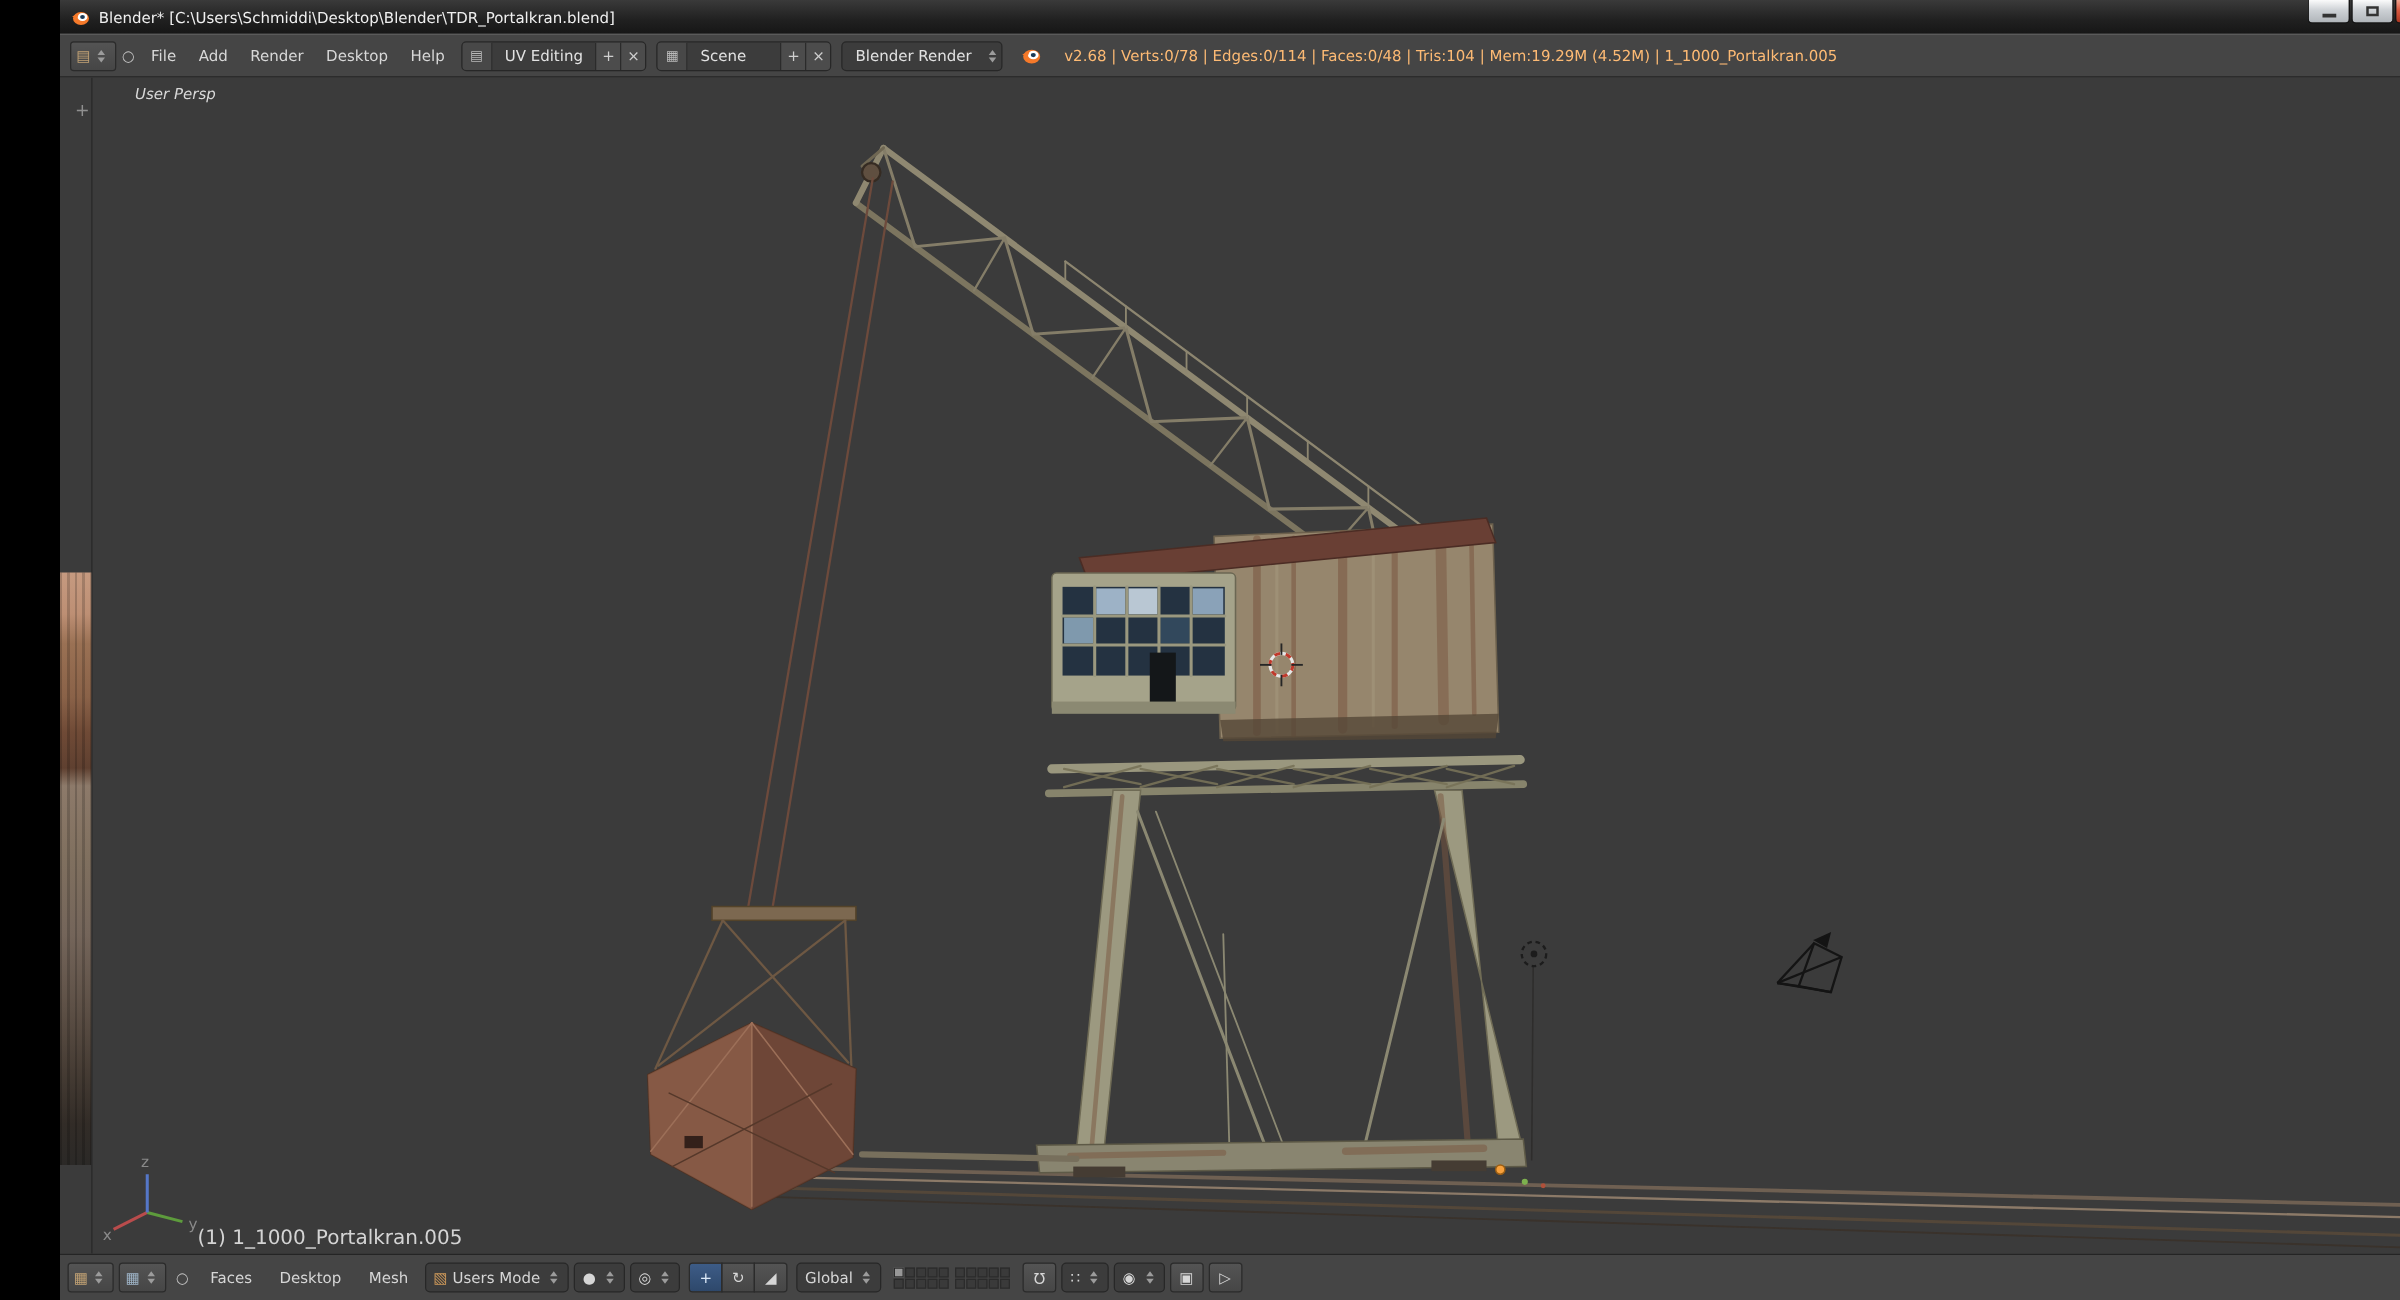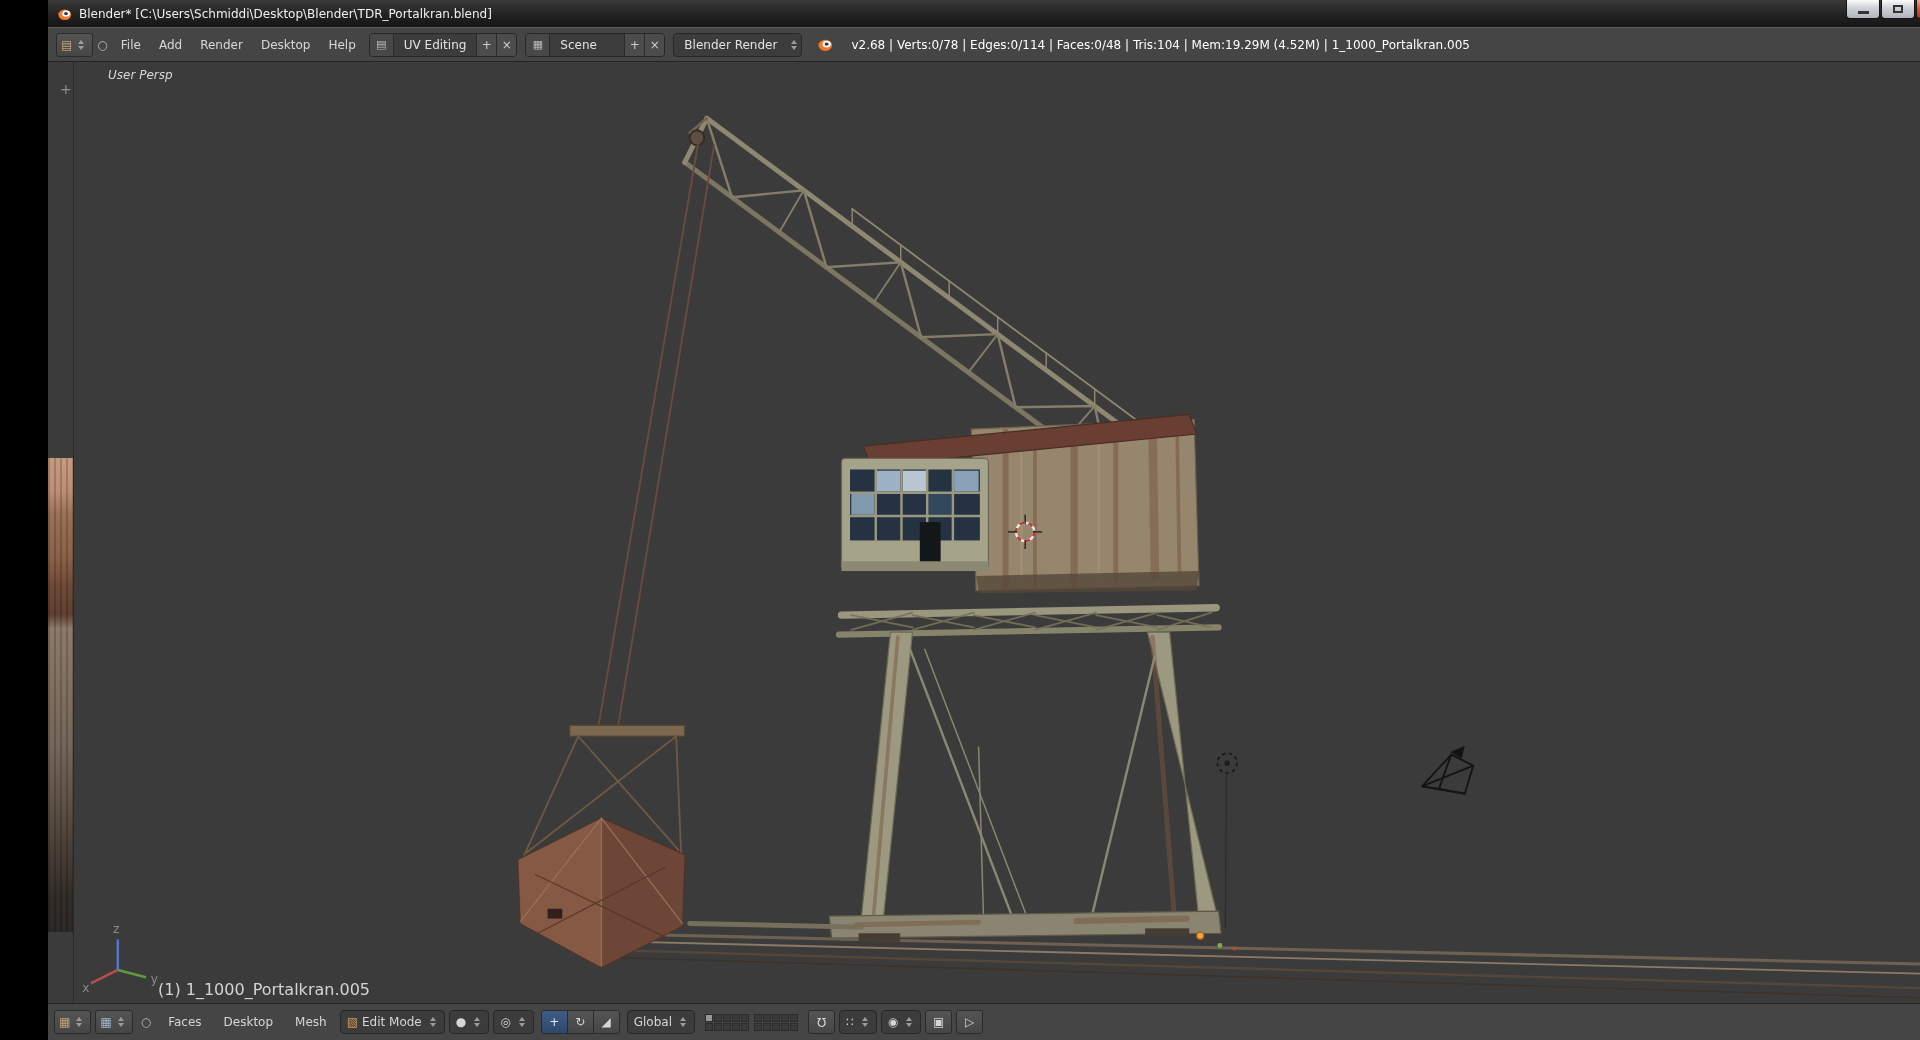--- a/index.html
+++ b/index.html
@@ -25,21 +25,21 @@
     border-top:1px solid #5a5a5a; border-bottom:1px solid #242424;
     display:flex; align-items:center; padding:0 8px; color:#d8d8d8; font-size:12px; }
   .menu { padding:16px 9px; height:100%; display:flex; align-items:center; }
   .widget { display:flex; align-items:center; height:24px; background:#3c3c3c;
     border:1px solid #272727; border-radius:4px; margin:0 4px; overflow:hidden; }
   .w-icon { width:24px; height:100%; display:flex; align-items:center; justify-content:center;
     background:#484848; border-right:1px solid #2b2b2b; font-size:11px; color:#b9b9b9; }
   .w-text { padding:0 10px; min-width:74px; color:#e2e2e2; }
   .w-mini { width:20px; height:100%; display:flex; align-items:center; justify-content:center;
     background:#4c4c4c; border-left:1px solid #2b2b2b; color:#cfcfcf; font-size:12px; }
-  .stats { margin-left:12px; color:#ffffff; white-space:nowrap; }
+  .stats { margin-left:12px; color:#fdba74; white-space:nowrap; }
   .spin { display:flex; flex-direction:column; justify-content:center; gap:2px; margin:0 4px; }
   .spin i { display:block; width:0; height:0; border-left:3px solid transparent; border-right:3px solid transparent; }
   .spin .up { border-bottom:4px solid #9c9c9c; }
   .spin .dn { border-top:4px solid #9c9c9c; }
   .mini-logo { width:17px; height:17px; margin:0 6px 0 10px; }
 
   
   .main { position:absolute; top:62px; left:0; right:0; height:941px; background:#3b3b3b; overflow:hidden; }
   svg.scene { position:absolute; left:0; top:0; width:100%; height:100%; }
   .left-strip { position:absolute; left:0; top:0; width:26px; height:100%;
@@ -346,21 +346,21 @@
         </span>
     </div>
     <span class="circ-icon">○</span>
 
     <span class="hdr-menu">Faces</span>
     <span class="hdr-menu">Desktop</span>
     <span class="hdr-menu">Mesh</span>
 
     <div class="hdr-dd">
       <span class="icon-cube">▧</span>
-      <span>Edit Mode</span>
+      <span>Users Mode</span>
       <span class="spin">
           <i class="up"></i>
           <i class="dn"></i>
         </span>
     </div>
 
     <div class="hdr-dd">
       <span>●</span>
       <span class="spin">
           <i class="up"></i>

